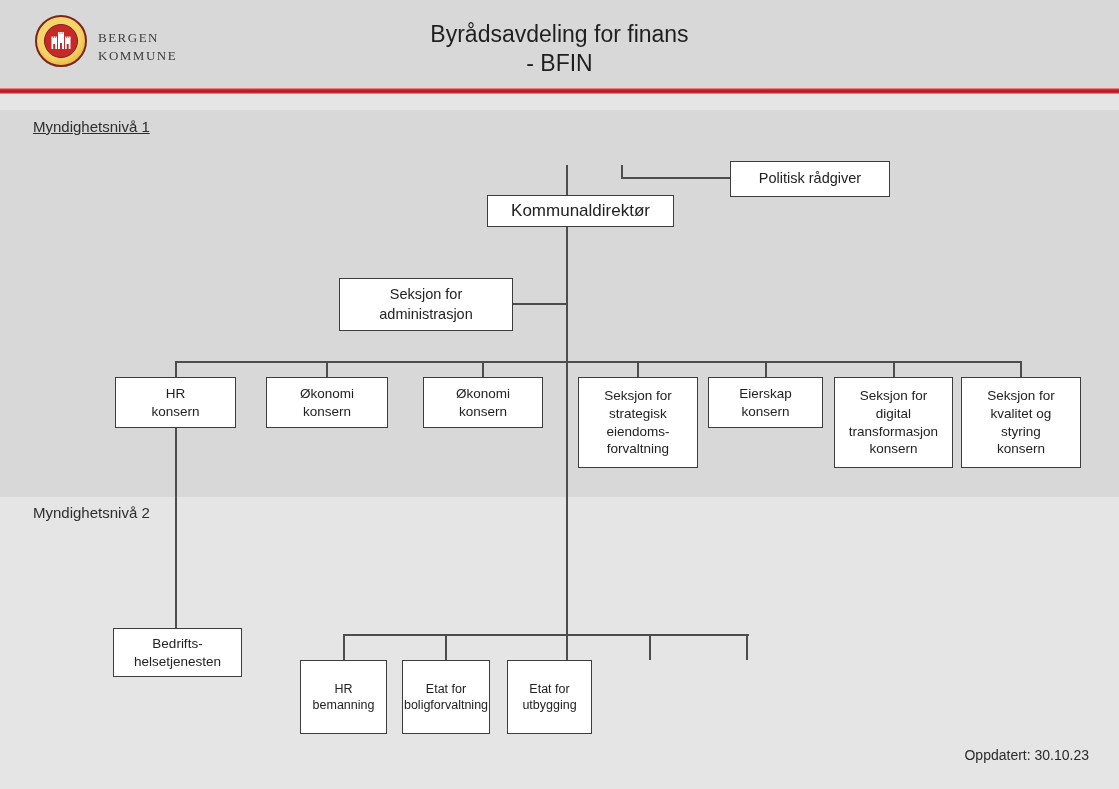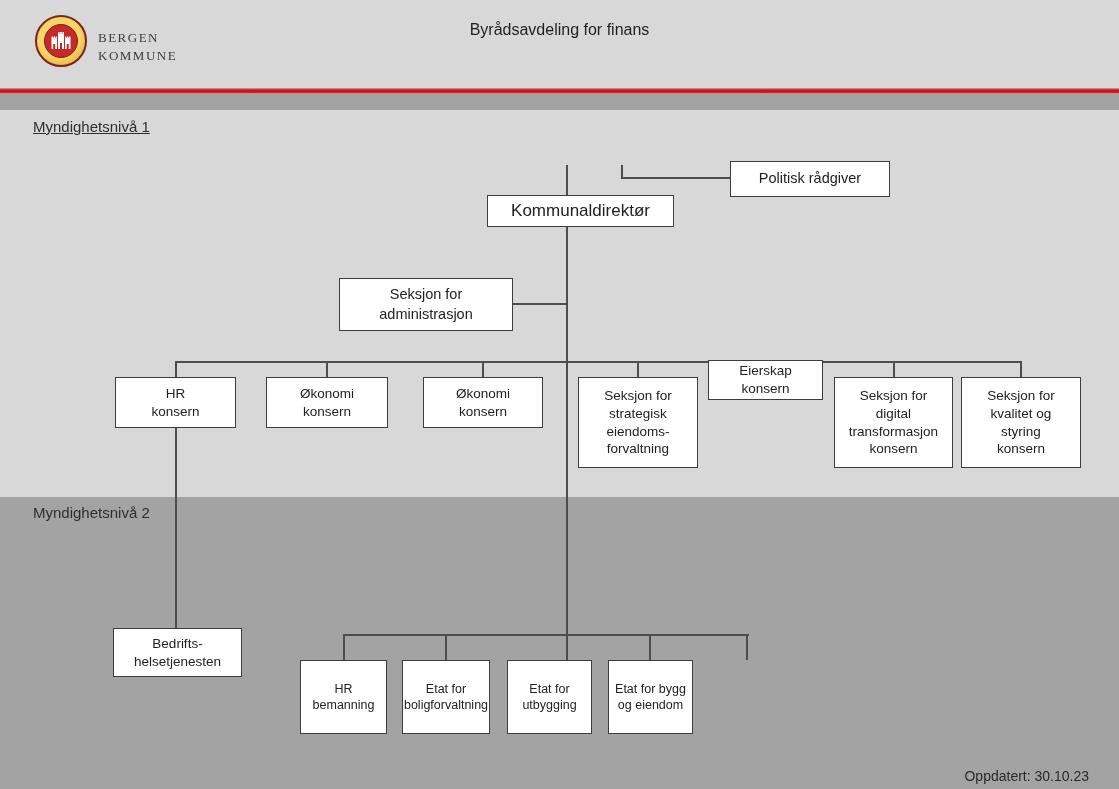--- a/index.html
+++ b/index.html
@@ -1,52 +1,52 @@
 <!DOCTYPE html>
 <html><head>
 <meta charset="utf-8">
 <style>
   html,body{margin:0;padding:0;background:#fff;}
   .canvas{
-    position:relative;width:1119px;height:789px;background:#a3a3a3;overflow:hidden;
+    position:relative;width:1119px;height:789px;background:#e5e5e5;overflow:hidden;
     font-family:"Liberation Sans", sans-serif;color:#2a2a2a;
   }
   
   .band{position:absolute;left:0;width:100%;z-index:0;}
   .band-header{top:0;height:88px;background:var(--band-gray,#d8d8d8);}
   .red-line{position:absolute;left:0;width:100%;top:88px;height:6px;z-index:1;
     background:linear-gradient(to bottom,#eda3a3,#c41e25 30%,#b8151c 70%,#eda3a3);}
   .band-level1{top:110px;height:387px;background:var(--band-gray,#d8d8d8);}
   
   .seal{position:absolute;left:35px;top:15px;width:52px;height:52px;border-radius:50%;
     background:radial-gradient(circle at 45% 40%, #f6d469 55%, #dfa62c 90%);
     border:2px solid #7c241c;box-sizing:border-box;z-index:2;
     display:flex;align-items:center;justify-content:center;}
   .seal-inner{width:34px;height:34px;border-radius:50%;background:#c42a28;border:1.5px solid #7c241c;
     box-sizing:border-box;display:flex;align-items:center;justify-content:center;}
   .logo-text{position:absolute;left:98px;top:29px;z-index:2;
     font-family:"Liberation Serif", serif;font-size:13px;letter-spacing:1.5px;
     line-height:1.35;color:#3b3b3b;}
   .title{position:absolute;left:0;top:20px;width:100%;text-align:center;z-index:2;
-    font-size:16px;line-height:1.25;color:#1f1f1f;}
+    font-size:23px;line-height:1.25;color:#1f1f1f;}
   
   .lvl-label{position:absolute;left:33px;font-size:15px;color:#2e2e2e;z-index:2;}
   .lvl1{top:118px;text-decoration:underline;} .lvl2{top:504px;}
   
   .line{position:absolute;background:#4d4d4d;z-index:1;}
   .line.v{width:2px;} .line.h{height:2px;}
   
   .node{position:absolute;box-sizing:border-box;background:#fff;border:1.5px solid #3d3d3d;
     display:flex;align-items:center;justify-content:center;text-align:center;
     white-space:pre-line;line-height:1.32;font-size:13.5px;color:#222;z-index:2;}
   .node.xl{font-size:21px;}
   .node.lg{font-size:17px;}
   .node.md{font-size:14.5px;}
   .node.sm{font-size:12.5px;}
-  .footer-note{position:absolute;right:30px;top:768px;font-size:14px;color:#2a2a2a;z-index:2;}
+  .footer-note{position:absolute;right:30px;top:747px;font-size:14px;color:#2a2a2a;z-index:2;}
 </style>
 </head>
 <body>
 
 <div class="canvas" style="--band-gray: #d8d8d8;">
 
   <div class="band band-header"></div>
   <div class="red-line"></div>
   <div class="band band-level1"></div>
 
@@ -74,20 +74,21 @@
         </g>
       </svg>
     </div>
   </div>
   <div class="logo-text">
     <div>BERGEN</div>
     <div>KOMMUNE</div>
   </div>
   <div class="title">
     <div>Byrådsavdeling for finans</div>
+    <div>- BFIN</div>
   </div>
 
   <div class="lvl-label lvl1">Myndighetsnivå 1</div>
   <div class="lvl-label lvl2">Myndighetsnivå 2</div>
 
   <div class="line v" style="left:566px;top:165px;height:31px"></div>
   <div class="line v" style="left:621px;top:165px;height:14px"></div>
   <div class="line h" style="left:621px;top:177px;width:109px"></div>
   <div class="line v" style="left:566px;top:227px;height:433px"></div>
   <div class="line h" style="left:513px;top:303px;width:54px"></div>
@@ -114,36 +115,34 @@
   <div class="node" style="left:115px;top:377px;width:121px;height:51px">HR
 konsern</div>
   <div class="node" style="left:266px;top:377px;width:122px;height:51px">Økonomi
 konsern</div>
   <div class="node" style="left:423px;top:377px;width:120px;height:51px">Økonomi
 konsern</div>
   <div class="node" style="left:578px;top:377px;width:120px;height:91px">Seksjon for
 strategisk
 eiendoms-
 forvaltning</div>
-  <div class="node" style="left:708px;top:360px;width:115px;height:40px">Eierskap
+  <div class="node" style="left:708px;top:377px;width:115px;height:51px">Eierskap
 konsern</div>
   <div class="node" style="left:834px;top:377px;width:119px;height:91px">Seksjon for
 digital
 transformasjon
 konsern</div>
   <div class="node" style="left:961px;top:377px;width:120px;height:91px">Seksjon for
 kvalitet og
 styring
 konsern</div>
 
   <div class="node" style="left:113px;top:628px;width:129px;height:49px">Bedrifts-
 helsetjenesten</div>
   <div class="node sm" style="left:300px;top:660px;width:87px;height:74px">HR
 bemanning</div>
   <div class="node sm" style="left:402px;top:660px;width:88px;height:74px">Etat for
 boligforvaltning</div>
   <div class="node sm" style="left:507px;top:660px;width:85px;height:74px">Etat for
 utbygging</div>
-  <div class="node sm" style="left:608px;top:660px;width:85px;height:74px">Etat for bygg
-og eiendom</div>
 
   <div class="footer-note">Oppdatert: 30.10.23</div>
 </div>
 
 </body></html>

